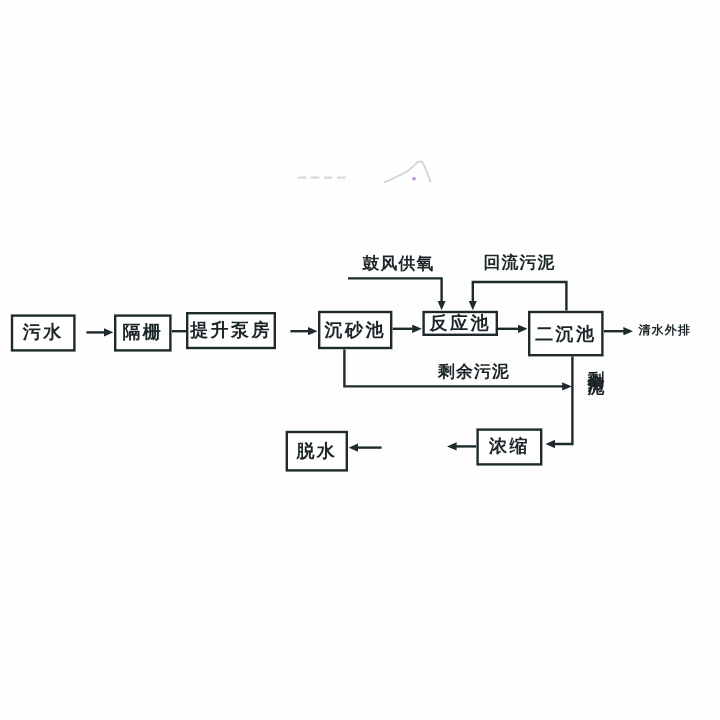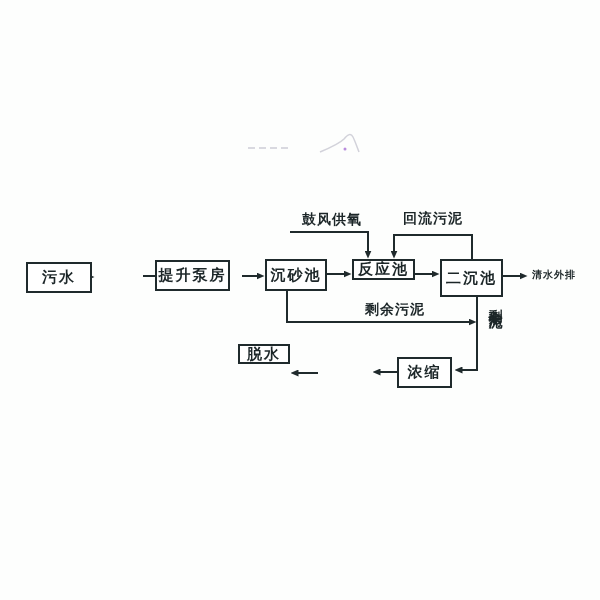--- a/index.html
+++ b/index.html
@@ -59,27 +59,28 @@
       <path d="M318,373 H297" marker-end="url(#arr)"></path>
     </g>
 
     <g>
       <path d="M248,148 H292" stroke="#c9c9d3" stroke-width="2" stroke-dasharray="7 4" opacity="0.7" fill="none"></path>
       <path d="M320,152 C332,147 340,143 344,139 C348,134 351,133 353,137 C355,141 357,147 359,152" stroke="#cdcdd6" stroke-width="1.5" fill="none" opacity="0.9"></path>
       <circle cx="345" cy="149" r="1.5" fill="#a86fd4" opacity="0.8"></circle>
     </g>
   </svg>
 
-  <div class="node" style="left:26px;top:262px;width:66px;height:31px">污水</div>
+  <div class="node" style="left:9px;top:262px;width:54px;height:31px">污水</div>
+  <div class="node" style="left:95px;top:262px;width:48px;height:31px">隔栅</div>
   <div class="node" style="left:155px;top:260px;width:75px;height:31px">提升泵房</div>
   <div class="node" style="left:265px;top:259px;width:62px;height:32px">沉砂池</div>
   <div class="node" style="left:352px;top:259px;width:63px;height:21px">反应池</div>
   <div class="node" style="left:440px;top:259px;width:63px;height:38px">二沉池</div>
   <div class="node" style="left:397px;top:357px;width:55px;height:31px">浓缩</div>
-  <div class="node" style="left:238px;top:344px;width:52px;height:20px">脱水</div>
+  <div class="node" style="left:238px;top:359px;width:52px;height:34px">脱水</div>
 
   <div class="lbl" style="left:302px;top:211px">鼓风供氧</div>
   <div class="lbl" style="left:403px;top:210px">回流污泥</div>
   <div class="lbl lbl-effluent" style="left:532px;top:268px">清水外排</div>
   <div class="lbl" style="left:365px;top:301px">剩余污泥</div>
   <div class="lbl lbl-v" style="left:487px;top:298px">剩余污泥</div>
 
 </div>
 
 </body></html>

